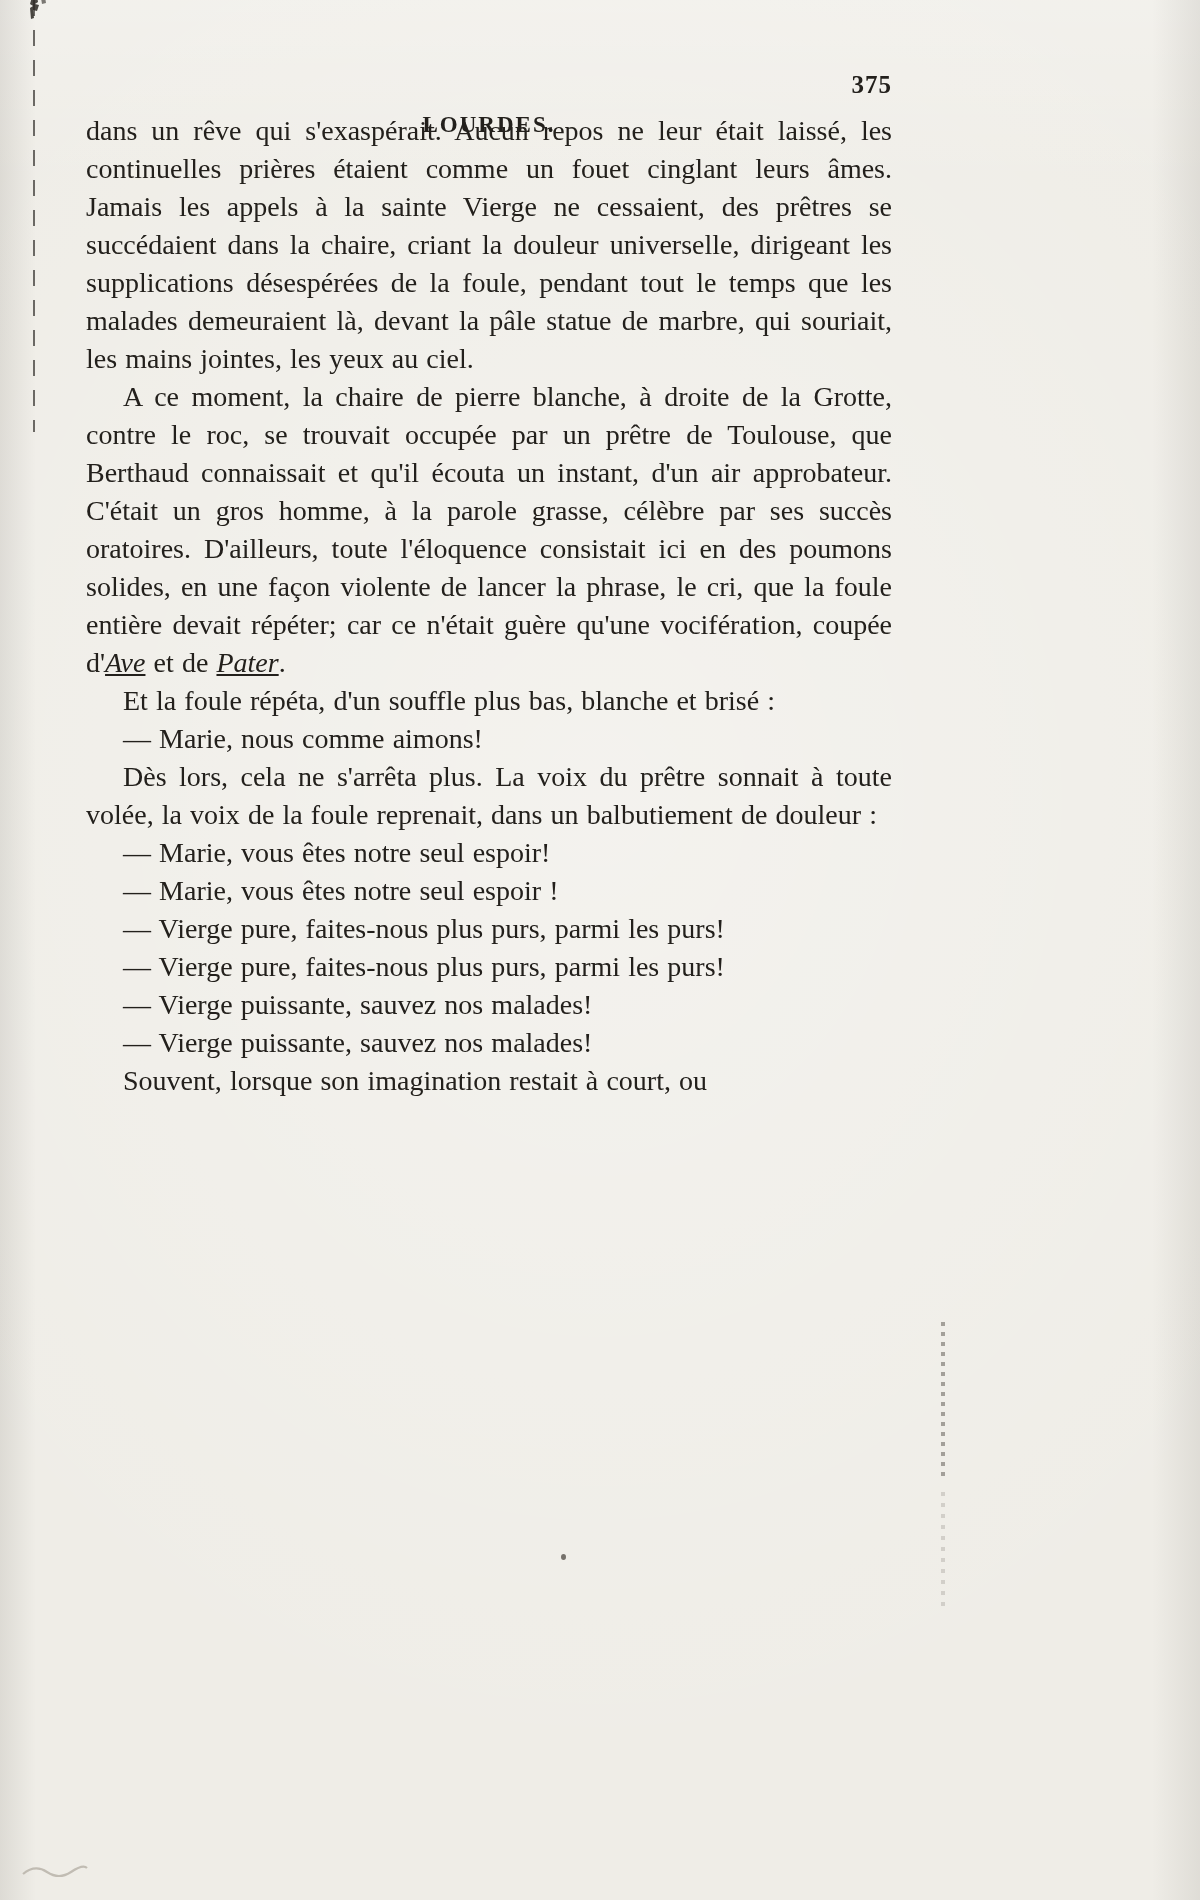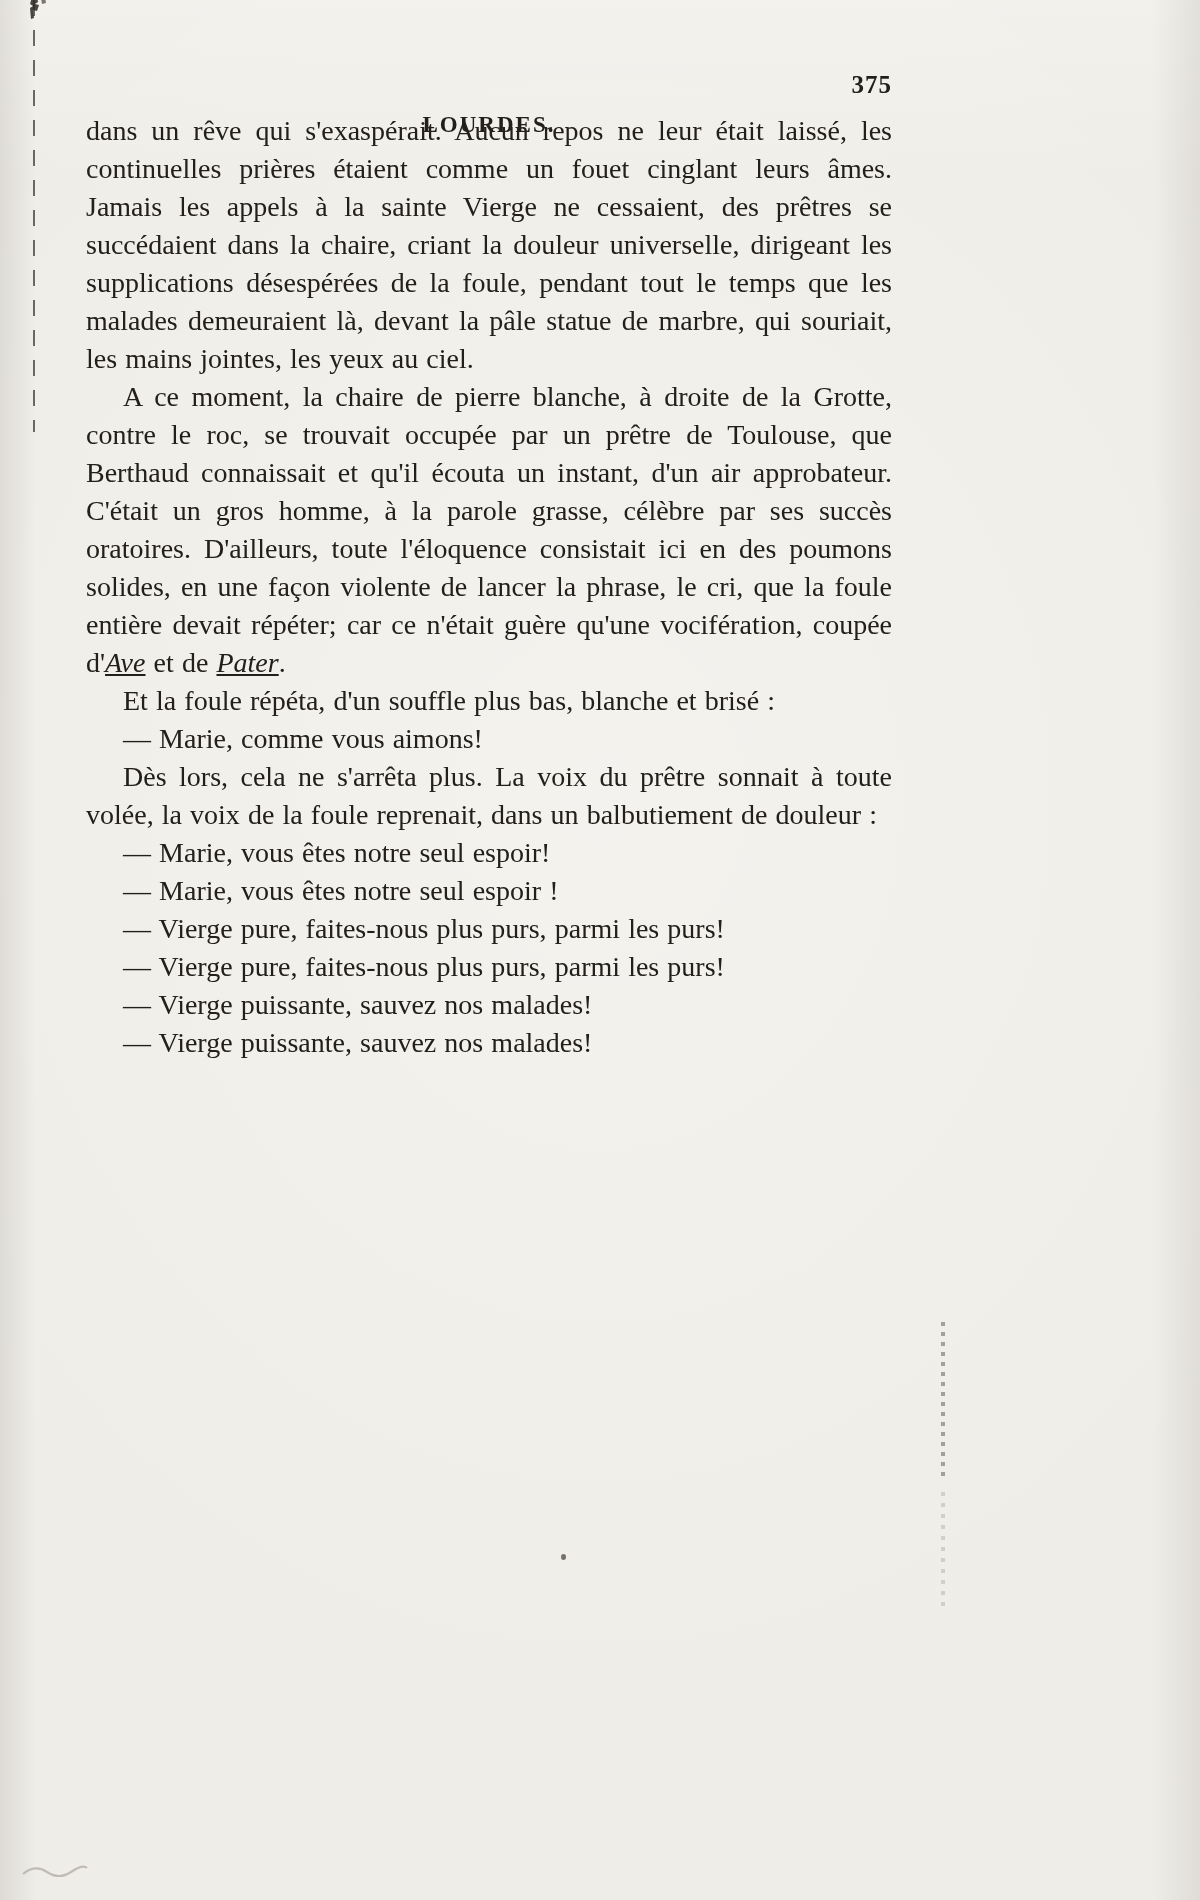--- a/index.html
+++ b/index.html
@@ -123,21 +123,22 @@
 
 <div class="running-head">
   <div class="running-title">LOURDES.</div>
   <div class="page-number">375</div>
 </div>
 
 <div class="text-block">
     <p><span>dans un rêve qui s'exaspérait. Aucun repos ne leur était laissé, les continuelles prières étaient comme un fouet cinglant leurs âmes. Jamais les appels à la sainte Vierge ne cessaient, des prêtres se succédaient dans la chaire, criant la douleur universelle, dirigeant les supplications désespérées de la foule, pendant tout le temps que les malades demeuraient là, devant la pâle statue de marbre, qui souriait, les mains jointes, les yeux au ciel.</span></p>
     <p class="indent"><span>A ce moment, la chaire de pierre blanche, à droite de la Grotte, contre le roc, se trouvait occupée par un prêtre de Toulouse, que Berthaud connaissait et qu'il écouta un instant, d'un air approbateur. C'était un gros homme, à la parole grasse, célèbre par ses succès oratoires. D'ailleurs, toute l'éloquence consistait ici en des poumons solides, en une façon violente de lancer la phrase, le cri, que la foule entière devait répéter; car ce n'était guère qu'une vocifération, coupée d'</span><i>Ave</i><span> et de </span><i>Pater</i><span>.</span></p>
     <p class="indent"><span>Et la foule répéta, d'un souffle plus bas, blanche et brisé :</span></p>
-    <p class="indent"><span>— Marie, comme vous aimons!</span></p>
+    <p class="indent"><span>— Marie, nous comme aimons!</span></p>
     <p class="indent"><span>Dès lors, cela ne s'arrêta plus. La voix du prêtre sonnait à toute volée, la voix de la foule reprenait, dans un balbutiement de douleur :</span></p>
     <p class="indent"><span>— Marie, vous êtes notre seul espoir!</span></p>
     <p class="indent"><span>— Marie, vous êtes notre seul espoir !</span></p>
     <p class="indent"><span>— Vierge pure, faites-nous plus purs, parmi les purs!</span></p>
     <p class="indent"><span>— Vierge pure, faites-nous plus purs, parmi les purs!</span></p>
     <p class="indent"><span>— Vierge puissante, sauvez nos malades!</span></p>
     <p class="indent"><span>— Vierge puissante, sauvez nos malades!</span></p>
+    <p class="indent"><span>Souvent, lorsque son imagination restait à court, ou</span></p>
   </div>
 
 </body></html>

